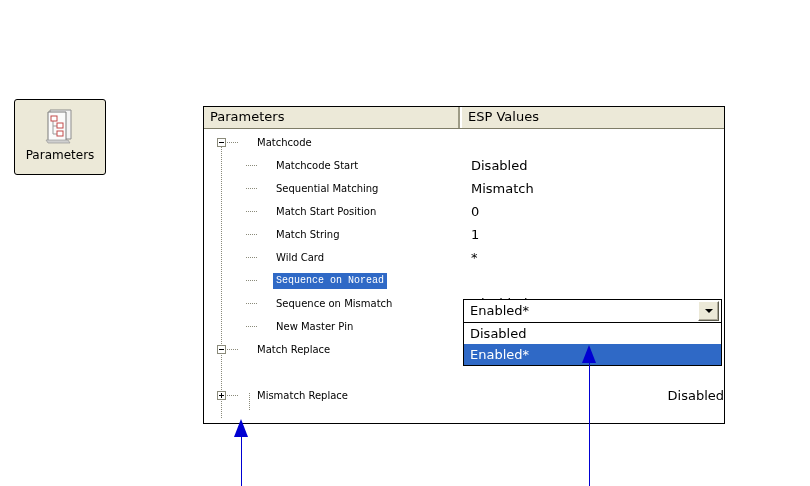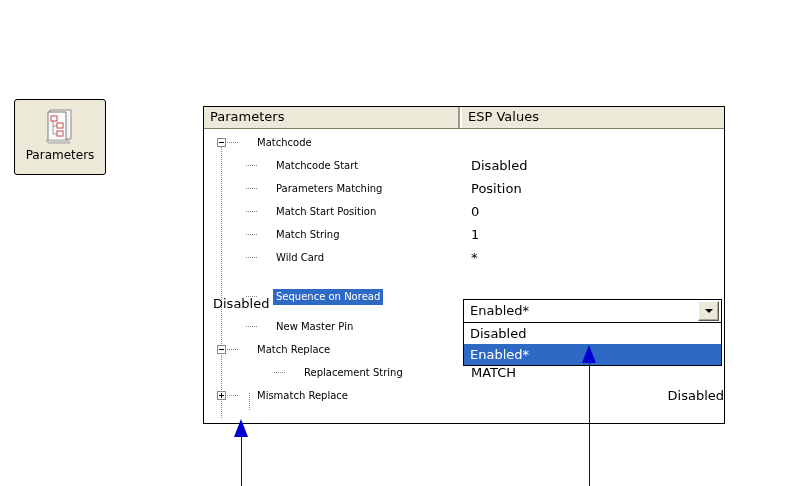--- a/index.html
+++ b/index.html
@@ -327,23 +327,23 @@
         <span class="dots"></span>
         <span class="name-text">Matchcode Start</span>
       </div>
       <div class="cell-value">Disabled</div>
     </div>
 
     <div class="row" style="top:48px;">
       <div class="cell-name">
         <span class="indent" style="width:41px;"></span>
         <span class="dots"></span>
-        <span class="name-text">Parameters Matching</span>
-      </div>
-      <div class="cell-value">Position</div>
+        <span class="name-text">Sequential Matching</span>
+      </div>
+      <div class="cell-value">Mismatch</div>
     </div>
 
     <div class="row" style="top:71px;">
       <div class="cell-name">
         <span class="indent" style="width:41px;"></span>
         <span class="dots"></span>
         <span class="name-text">Match Start Position</span>
       </div>
       <div class="cell-value">0</div>
     </div>
@@ -359,30 +359,35 @@
 
     <div class="row" style="top:117px;">
       <div class="cell-name">
         <span class="indent" style="width:41px;"></span>
         <span class="dots"></span>
         <span class="name-text">Wild Card</span>
       </div>
       <div class="cell-value">*</div>
     </div>
 
-    <div class="row selected" style="top:156px;">
+    <div class="row selected" style="top:140px;font-family:Liberation Mono, monospace;">
       <div class="cell-name">
         <span class="indent" style="width:41px;"></span>
         <span class="dots"></span>
         <span class="name-text">Sequence on Noread</span>
       </div>
       <div class="cell-value"></div>
     </div>
 
     <div class="row" style="top:163px;">
+      <div class="cell-name">
+        <span class="indent" style="width:41px;"></span>
+        <span class="dots"></span>
+        <span class="name-text">Sequence on Mismatch</span>
+      </div>
       <div class="cell-value">Disabled</div>
     </div>
 
     <div class="row" style="top:186px;">
       <div class="cell-name">
         <span class="indent" style="width:41px;"></span>
         <span class="dots"></span>
         <span class="name-text">New Master Pin</span>
       </div>
       <div class="cell-value"></div>
@@ -391,28 +396,20 @@
     <div class="row" style="top:209px;">
       <div class="cell-name">
         <span class="indent" style="width:13px;"></span>
         <span class="tw"></span>
         <span class="dots"></span>
         <span class="name-text">Match Replace</span>
       </div>
       <div class="cell-value">Disabled</div>
     </div>
 
-    <div class="row" style="top:232px;">
-      <div class="cell-name">
-        <span class="indent" style="width:69px;"></span>
-        <span class="dots"></span>
-        <span class="name-text">Replacement String</span>
-      </div>
-      <div class="cell-value">MATCH</div>
-    </div>
 
     <div class="row" style="top:255px;text-align:right;">
       <div class="cell-name">
         <span class="indent" style="width:13px;"></span>
         <span class="tw plus"></span>
         <span class="dots"></span>
         <span class="name-text">Mismatch Replace</span>
       </div>
       <div class="cell-value">Disabled</div>
     </div>

